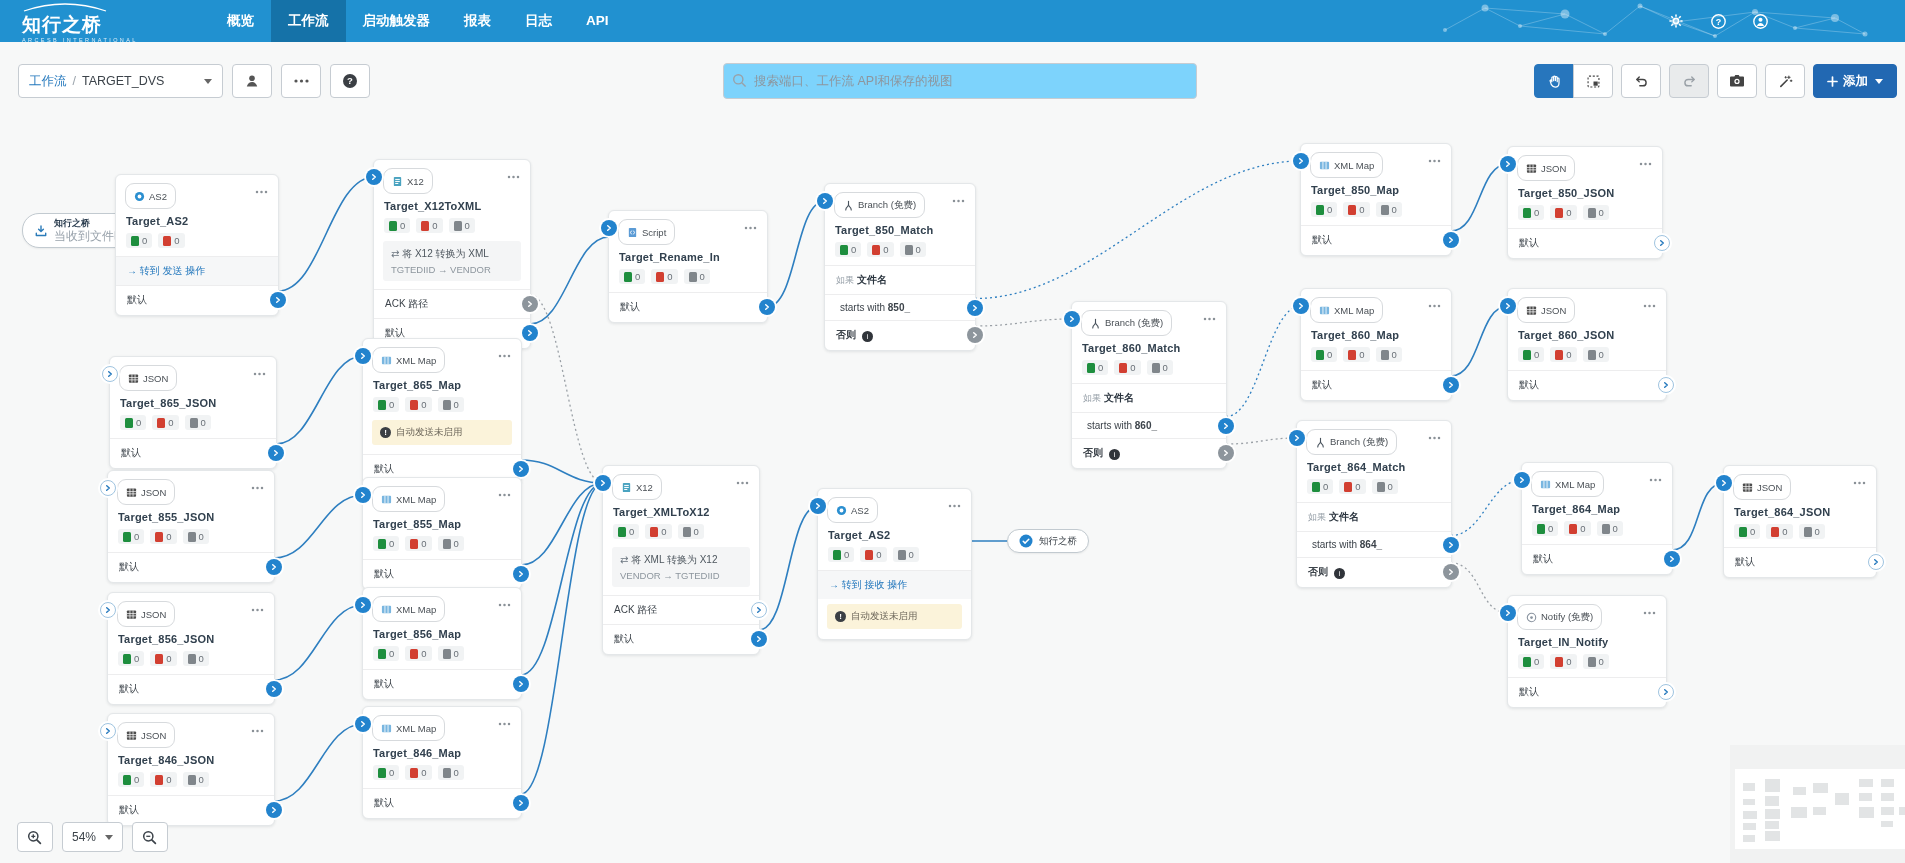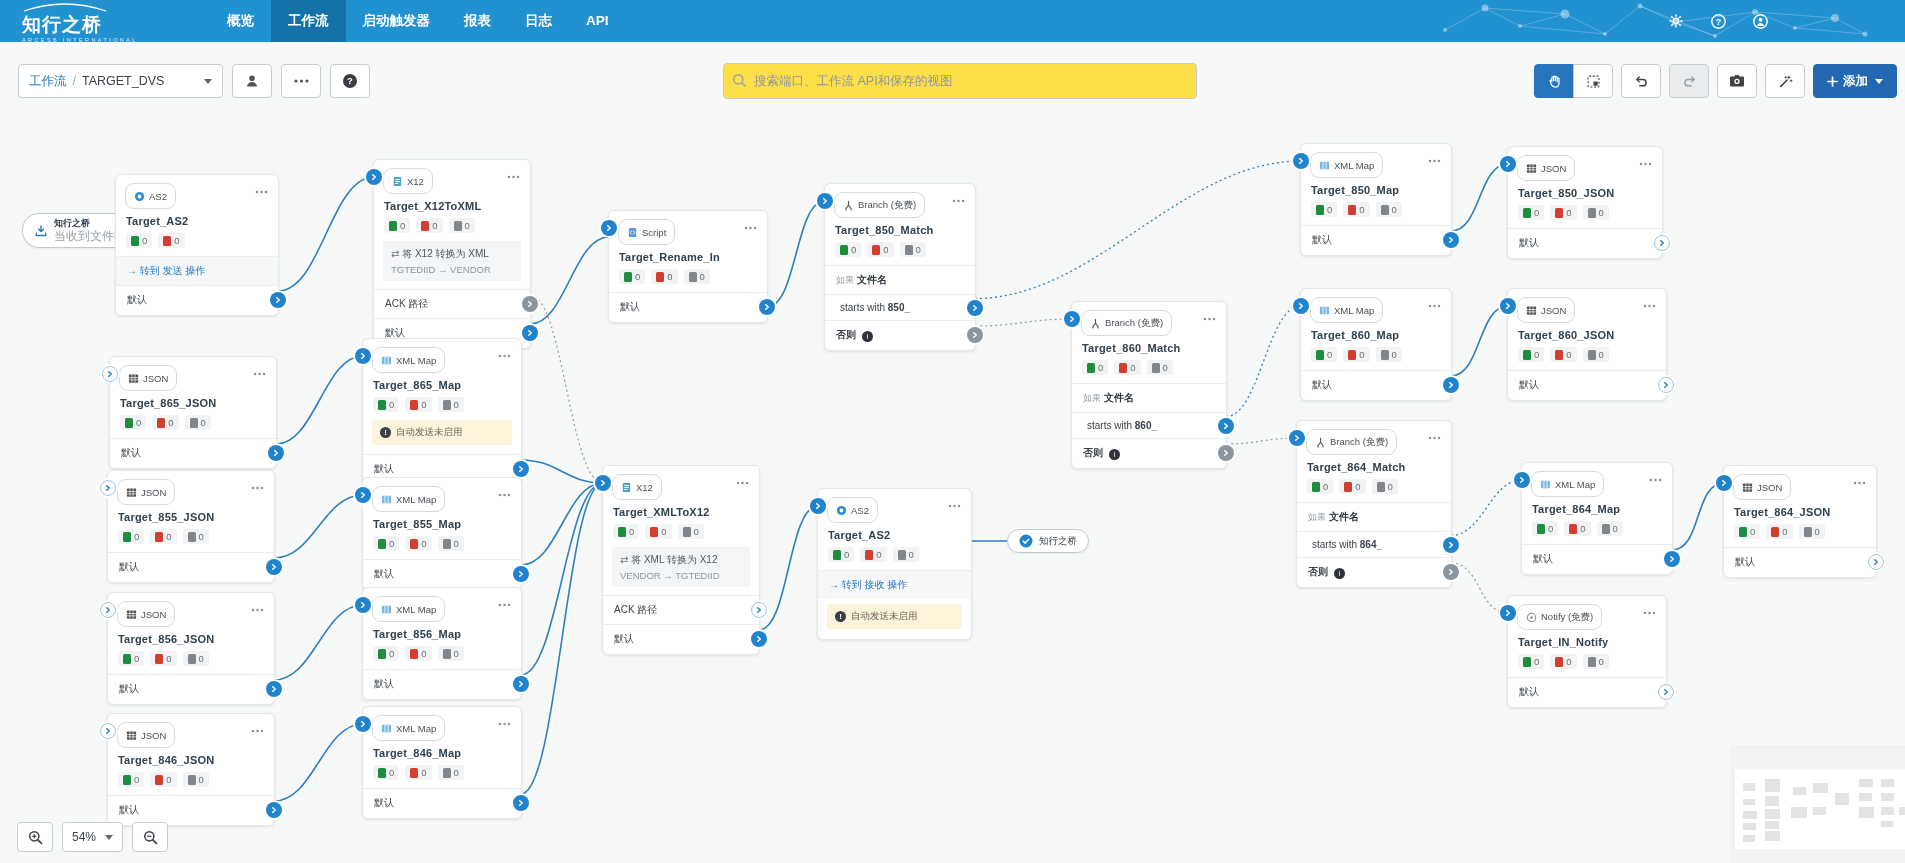--- a/index.html
+++ b/index.html
@@ -23,21 +23,21 @@
   .flow-select { width:205px; height:34px; background:#fff; border:1px solid #c6ccd2; border-radius:4px; display:flex; align-items:center; gap:6px; padding:0 10px; font-size:12.5px; cursor:pointer; }
   .flow-select .crumb { color:#2478bd; }
   .flow-select .sep { color:#9aa3ab; }
   .flow-select .fname { color:#3c434a; }
   .caret { width:0; height:0; border-left:4px solid transparent; border-right:4px solid transparent; border-top:5px solid #666; margin-left:auto; }
   .caret.inline { margin-left:4px; }
   .caret.white { border-top-color:#fff; margin-left:2px; }
   .tbtn { height:34px; min-width:40px; background:#fff; border:1px solid #c6ccd2; border-radius:4px; display:flex; align-items:center; justify-content:center; cursor:pointer; padding:0 9px; }
   .search-wrap { position:absolute; left:723px; top:63px; width:474px; z-index:6; }
   .search-wrap svg { position:absolute; left:9px; top:10px; }
-  .search-input { width:100%; height:36px; border:1px solid #c6ccd2; border-radius:4px; padding:0 10px 0 30px; font-size:12.5px; color:#3c434a; background:#fde047; font-family:inherit; }
+  .search-input { width:100%; height:36px; border:1px solid #c6ccd2; border-radius:4px; padding:0 10px 0 30px; font-size:12.5px; color:#3c434a; background:#7dd3fc; font-family:inherit; }
   .search-input::placeholder { color:#8d969e; }
   .tb-right { position:absolute; right:8px; top:64px; display:flex; gap:8px; z-index:6; align-items:center; }
   .btn-group { display:flex; }
   .btn-group .tbtn:first-child { border-radius:4px 0 0 4px; }
   .btn-group .tbtn:last-child { border-radius:0 4px 4px 0; margin-left:-1px; }
   .tbtn.active-tool { background:#2776bd; border-color:#2776bd; }
   .tbtn.disabled { background:#e9ebec; cursor:default; }
   .add-btn { height:34px; background:#2268b2; border:1px solid #2268b2; border-radius:4px; color:#fff; display:flex; align-items:center; gap:5px; padding:0 13px; font-size:12.5px; font-weight:bold; cursor:pointer; }
 
   
@@ -78,21 +78,21 @@
   .port-in { left:-8px; top:9px; }
 
   .pill { position:absolute; background:#fff; border:1px solid #c2cad0; border-radius:17px; display:flex; align-items:center; gap:6px; padding:4px 11px; box-shadow:0 1px 2px rgba(0,0,0,.06); z-index:2; }
   .pilltxt { display:flex; flex-direction:column; line-height:1.2; }
   .pilltxt b { font-size:9px; color:#2c3e50; }
   .pilltxt i { font-style:normal; font-size:12px; color:#98a2ab; }
   .endpill .endtxt { font-size:9.5px; color:#3c434a; }
 
   
   .zoom-bar { position:absolute; left:17px; bottom:11px; display:flex; gap:9px; z-index:6; }
-  .zbtn { height:30px; min-width:36px; background:#fff; border:1px solid #c6ccd2; border-radius:4px; display:flex; align-items:center; justify-content:flex-end; gap:5px; font-size:12px; color:#3c434a; cursor:pointer; padding:0 9px; }
+  .zbtn { height:30px; min-width:36px; background:#fff; border:1px solid #c6ccd2; border-radius:4px; display:flex; align-items:center; justify-content:flex-start; gap:5px; font-size:12px; color:#3c434a; cursor:pointer; padding:0 9px; }
   .minimap { position:absolute; right:0; bottom:0; width:175px; height:118px; background:#f1f2f2; z-index:5; }
   .mm-view { position:absolute; left:5px; top:24px; width:170px; height:80px; background:#fff; }
   .mm-box { position:absolute; background:#e2e4e5; }
 </style>
 </head>
 <body>
 
 <div id="canvas">
   <svg id="wires" width="1905" height="863">
       <path d="M114 228 C 144 228, 85 228, 115 228" class="wire solid"></path>

